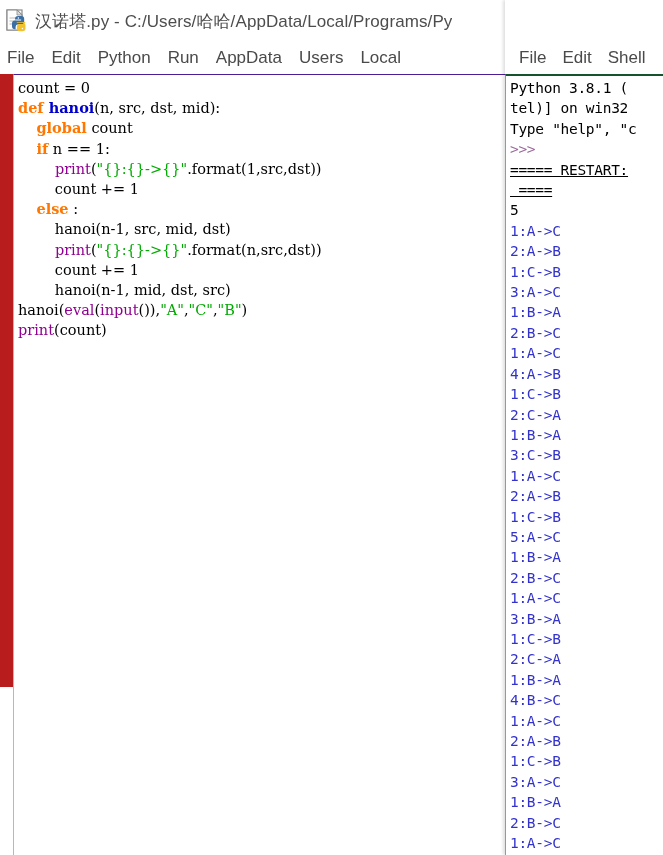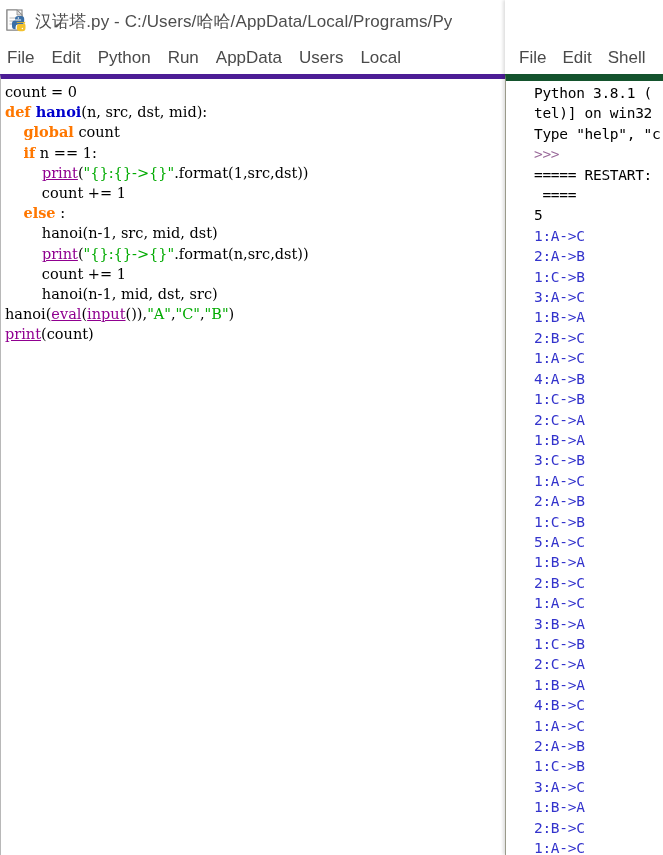--- a/index.html
+++ b/index.html
@@ -66,41 +66,41 @@
   }
   #editor-menubar .menu-item {
     font-family: "Liberation Sans", sans-serif;
     font-size: 17px;
     color: #4a4a4a;
     margin-right: 17px;
     cursor: default;
   }
   #editor-textarea {
     position: absolute;
-    left: 0; top: 74px;
+    left: 13px; top: 74px;
     width: 512px;
     height: 781px;
     background: #ffffff;
-    border-top: 5px solid #4c1d95;
+    border-top: 1px solid #4c1d95;
     border-left: 1px solid #b8b8b8;
     box-sizing: border-box;
     overflow: hidden;
   }
   #code-block {
     font-family: "DejaVu Serif", "Liberation Serif", serif;
     font-size: 14.5px;
     line-height: 20.2px;
     white-space: pre;
     padding: 3px 0 0 4px;
     color: #000000;
     letter-spacing: 0px;
   }
   .tok-kw   { color: #ff7700; font-weight: bold; }        
   .tok-def  { color: #0000cd; font-weight: bold; }        
-  .tok-bi   { color: #900090; text-decoration: underline; }        
+  .tok-bi   { color: #900090; }        
   .tok-str  { color: #00aa00; }        
 
   
   #shell-window {
     position: absolute;
     left: 505px; top: 0;
     width: 158px;
     height: 855px;
     background: #ffffff;
     box-shadow: -2px 0 3px rgba(0,0,0,0.13);
@@ -140,38 +140,37 @@
     color: #4a4a4a;
     margin-right: 16px;
     cursor: default;
   }
   #shell-textarea {
     position: absolute;
     left: 0; top: 74px;
     width: 158px;
     height: 781px;
     background: #ffffff;
-    border-top: 7px solid #14532d;
+    border-top: 2px solid #14532d;
     border-left: 1px solid #9a9a8a;
     box-sizing: border-box;
     overflow: hidden;
-    padding-left: 24px;
   }
   #shell-block {
     font-family: "DejaVu Sans Mono", "Liberation Mono", monospace;
     font-size: 14.5px;
     line-height: 20.4px;
     white-space: pre;
     padding: 2px 0 0 4px;
     color: #000000;
     letter-spacing: -0.3px;
   }
   .sh-banner { color: #000000; }
   .sh-prompt { color: #9a6a9a; }
-  .sh-restart{ color: #000000; }
+  .sh-restart{ color: #000000; text-decoration: underline; }
   .sh-out    { color: #3333cc; }
   .sh-echo   { color: #000000; }
 </style>
 </head>
 <body>
 
 <div id="editor-window">
 
   <div id="editor-titlebar">
     <span class="py-file-icon">

